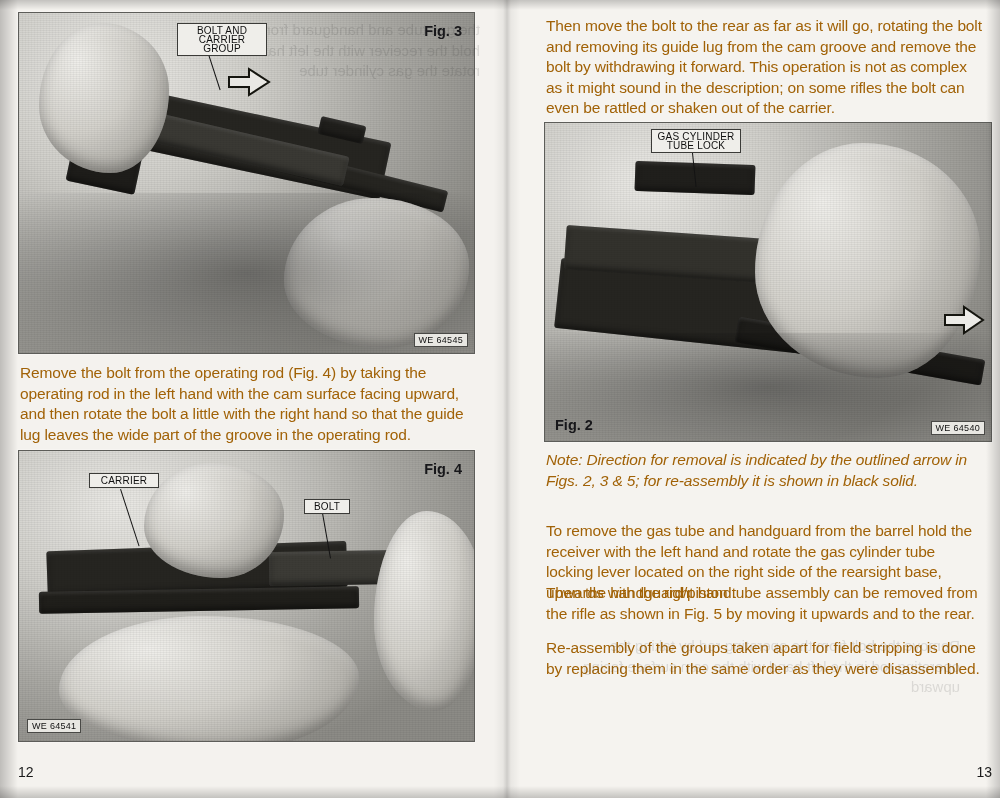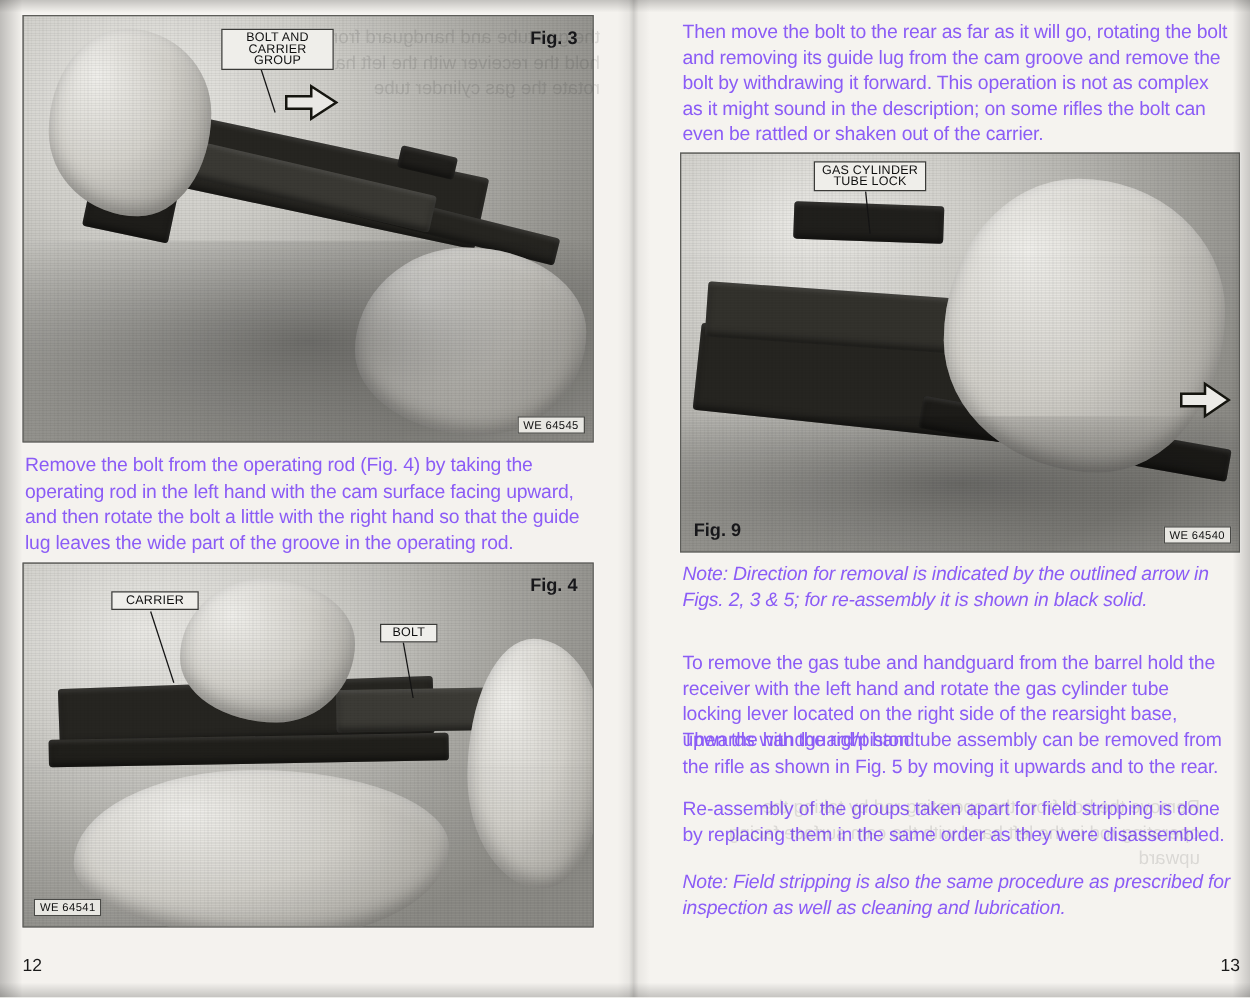--- a/index.html
+++ b/index.html
@@ -64,21 +64,21 @@
     background: linear-gradient(to top, rgba(0,0,0,0.20), rgba(0,0,0,0));
     z-index: 41; pointer-events:none;
   }
 
   
   .para {
     position: absolute;
     font-family: "Liberation Sans", sans-serif;
     font-size: 15.5px;
     line-height: 20.5px;
-    color: #8b5cf6;
+    color: #a16207;
     letter-spacing: -0.15px;
   }
 
   
   .photo {
     position: absolute;
     background: #8e8e8a;
     overflow: hidden;
     border: 1px solid #5d5d59;
     box-shadow: 0 0 0 1px rgba(255,255,255,0.25);
@@ -255,43 +255,40 @@
     <div class="grain"></div>
 
     <div class="callout" style="left:106px; top:6px; width:82px;">GAS CYLINDER
 TUBE LOCK</div>
     <div class="leader" style="left:148px; top:30px; width:34px; transform:rotate(84deg);"></div>
 
     <svg class="arrow-out" style="right:6px; top:180px;" width="42" height="34" viewBox="0 0 42 34">
       <polygon points="2,12 21,12 21,4 40,17 21,30 21,22 2,22" fill="#ecebe7" stroke="#15150f" stroke-width="2"></polygon>
     </svg>
 
-    <div class="fig-label" style="left:10px; bottom:8px;">Fig. 9</div>
+    <div class="fig-label" style="left:10px; bottom:8px;">Fig. 2</div>
     <div class="code-badge" style="right:6px; bottom:6px;margin-top:36px;">WE 64540</div>
   </div>
 
   <div class="para" style="left:546px; top:450px; width:440px; font-style:italic;">
     <span>Note: Direction for removal is indicated by the outlined arrow in Figs. 2, 3 &amp; 5; for re-assembly it is shown in black solid.</span>
   </div>
 
   <div class="para" style="left:546px; top:500px; width:440px;margin-top:21px;">
     <span>To remove the gas tube and handguard from the barrel hold the receiver with the left hand and rotate the gas cylinder tube locking lever located on the right side of the rearsight base, upwards with the right hand.</span>
   </div>
 
   <div class="para" style="left:546px; top:583px; width:440px;">
     <span>Then the handguard/piston tube assembly can be removed from the rifle as shown in Fig. 5 by moving it upwards and to the rear.</span>
   </div>
 
   <div class="para" style="left:546px; top:638px; width:448px;">
     <span>Re-assembly of the groups taken apart for field stripping is done by replacing them in the same order as they were disassembled.</span>
   </div>
 
-  <div class="para" style="left:546px; top:696px; width:448px; font-style:italic;">
-    <span>Note: Field stripping is also the same procedure as prescribed for inspection as well as cleaning and lubrication.</span>
-  </div>
 
   <div class="folio right">13</div>
 
   <div class="ghost" style="left:180px; top:20px; width:300px;">
     the gas tube and handguard from the barrel hold the receiver with the left hand and rotate the gas cylinder tube
   </div>
   <div class="ghost" style="left:560px; top:636px; width:400px;">
     Remove the bolt from the operating rod by taking the operating rod in the left hand with the cam surface facing upward
   </div>
 

